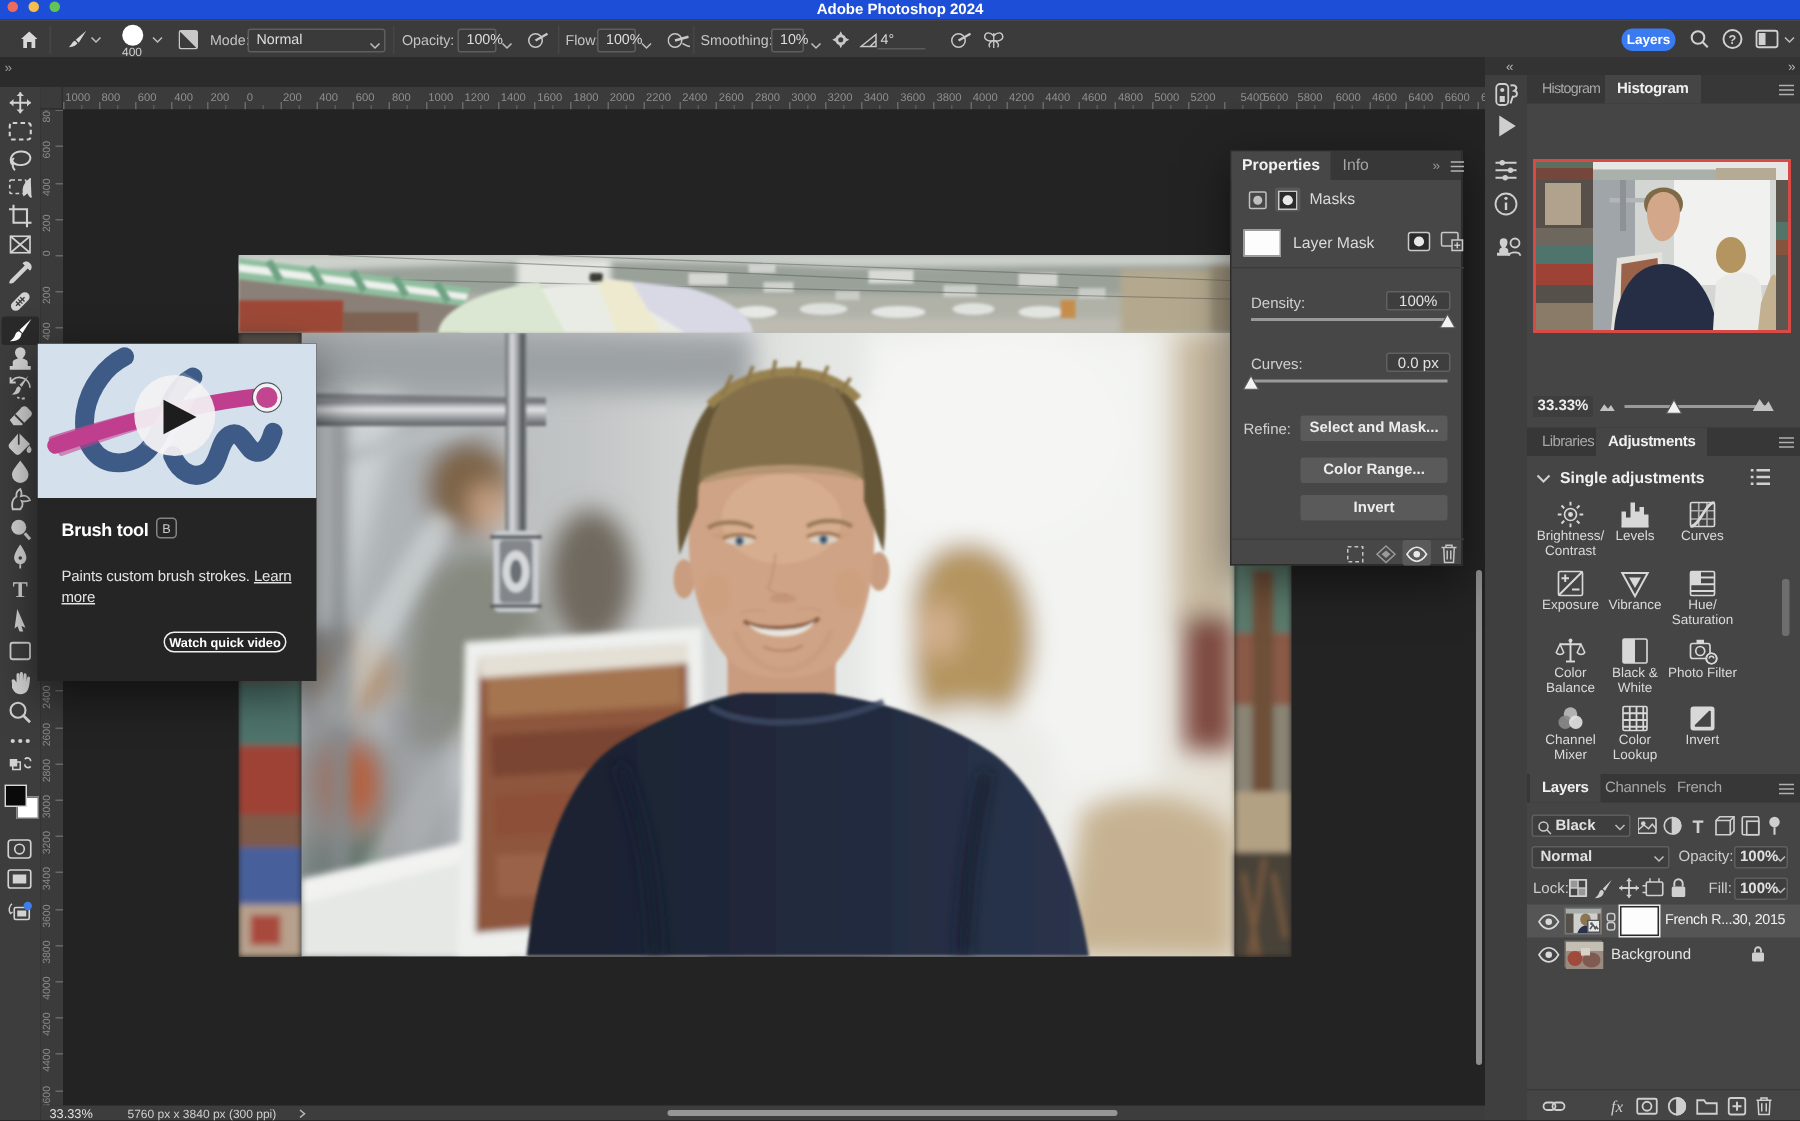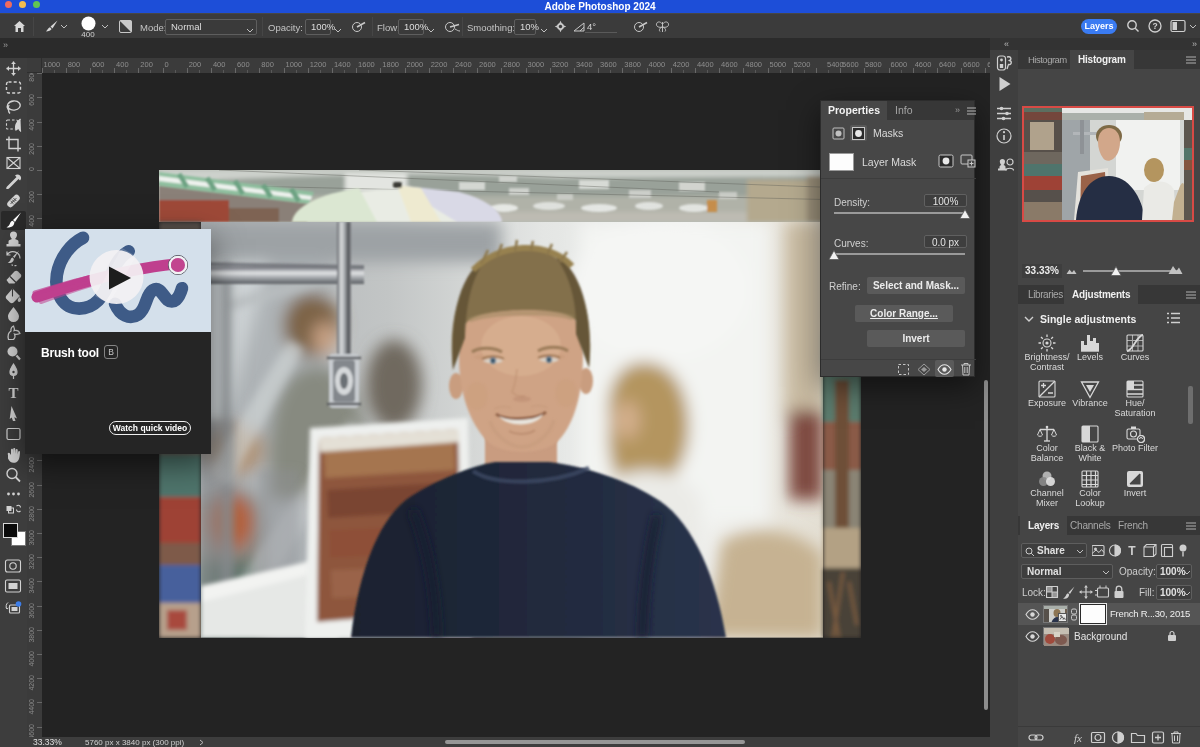--- a/index.html
+++ b/index.html
@@ -744,20 +744,21 @@
     </g>
     <circle cx="153" cy="36" r="9.6" fill="none" stroke="#55555f" stroke-width="1"></circle>
     <circle cx="153" cy="36" r="8.2" fill="none" stroke="#f2f2f4" stroke-width="2.3"></circle>
     <circle cx="153" cy="36" r="7" fill="#c2458f"></circle>
     <circle cx="91.5" cy="48" r="27" fill="#f3f1f3" opacity="0.93"></circle>
     <path d="M70 67 L97 19 L111 27 L84 75 Z" fill="#ffffff" opacity="0.18"></path>
     <path d="M84 37.5 L84 60.5 L106 49 Z" fill="#1d1d1d"></path>
   </svg>
   <div class="abs" style="left:16px;top:117px;color:#ffffff;font-size:12px;font-weight:bold;letter-spacing:-0.2px;">Brush tool</div>
   <div class="abs" style="left:79px;top:116px;width:14px;height:14px;border:1px solid #848484;border-radius:3px;color:#c8c8c8;font-size:8.5px;text-align:center;line-height:13px;">B</div>
+  <div class="abs" style="left:16px;top:149px;width:166px;color:#e4e4e4;font-size:10px;letter-spacing:-0.1px;line-height:14px;">Paints custom brush strokes. <span style="text-decoration:underline;">Learn more</span></div>
   <div class="abs" style="left:84px;top:192px;width:82px;height:14px;border:1.5px solid #f0f0f0;border-radius:8px;color:#ffffff;font-size:8.5px;font-weight:bold;text-align:center;line-height:13px;">Watch quick video</div>
 </div>
 
 <div class="abs" style="left:820px;top:100px;width:155px;height:277px;background:#474747;border:1px solid #2c2c2c;box-shadow:0 10px 28px rgba(0,0,0,0.5);">
   <div class="abs" style="left:0;top:0;width:153px;height:19px;background:#373737;"></div>
   <div class="abs" style="left:0;top:0;width:66px;height:19px;background:#474747;color:#f2f2f2;font-size:10.5px;font-weight:bold;line-height:19px;text-align:center;">Properties</div>
   <div class="abs" style="left:74px;top:0;color:#a5a5a5;font-size:10.5px;line-height:19px;">Info</div>
   <div class="abs" style="left:134px;top:0px;color:#9a9a9a;font-size:9px;line-height:19px;">»</div>
   <svg class="abs" style="left:146px;top:6px" width="9" height="8" viewBox="0 0 9 8">
         <path d="M0 1 L9 1 M0 4 L9 4 M0 7 L9 7" stroke="#b5b5b5"></path>
@@ -796,21 +797,21 @@
 
   <div class="abs" style="left:13px;top:137px;color:#d0d0d0;font-size:10px;">Curves:</div>
   <div class="vbox" style="left:103px;top:134px;width:43px;height:13px;line-height:13px;">0.0 px</div>
   <div class="abs" style="left:13px;top:152px;width:131px;height:1.5px;background:#9a9a9a;"></div>
   <svg class="abs" style="left:7px;top:149px" width="12" height="10" viewBox="0 0 12 10">
         <path d="M6 0.5 L11 9.5 L1 9.5 Z" fill="#f2f2f2" stroke="#5a5a5a" stroke-width="0.8"></path>
       </svg>
 
   <div class="abs" style="left:8px;top:180px;color:#d0d0d0;font-size:10px;">Refine:</div>
   <div class="pbtn" style="left:46px;top:176px;width:98px;height:17px;line-height:17px;">Select and Mask...</div>
-  <div class="pbtn" style="left:34px;top:204px;width:98px;height:17px;line-height:17px;text-decoration:underline;">Color Range...</div>
+  <div class="pbtn" style="left:46px;top:204px;width:98px;height:17px;line-height:17px;">Color Range...</div>
   <div class="pbtn" style="left:46px;top:229px;width:98px;height:17px;line-height:17px;">Invert</div>
 
   <div class="abs" style="left:0px;top:258px;width:155px;height:1px;background:#3d3d3d;"></div>
   <svg class="abs" style="left:76px;top:262px" width="13" height="13" viewBox="0 0 13 13">
         <rect x="1.5" y="1.5" width="10" height="10" fill="none" stroke="#c4c4c4" stroke-dasharray="2.5 2"></rect>
       </svg>
   <svg class="abs" style="left:96px;top:262px" width="14" height="13" viewBox="0 0 14 13">
         <path d="M7 1 L13 6.5 L7 12 L1 6.5 Z" fill="none" stroke="#9a9a9a"></path>
         <path d="M7 4 L10 6.5 L7 9 L4 6.5 Z" fill="#9a9a9a"></path>
       </svg>
@@ -1036,21 +1037,21 @@
   <svg class="pmenu" style="position:absolute;top:6px;" width="10" height="8" viewBox="0 0 10 8">
         <path d="M0 1 L10 1 M0 4 L10 4 M0 7 L10 7" stroke="#b0b0b0"></path>
       </svg>
 </div>
 
 <div class="abs" style="left:1021px;top:543px;width:66px;height:15px;background:#3e3e3e;border:1px solid #5e5e5e;border-radius:2px;">
   <svg class="abs" style="left:3px;top:2.5px" width="10" height="10" viewBox="0 0 10 10">
         <circle cx="4" cy="4" r="3" fill="none" stroke="#c9c9c9"></circle>
         <path d="M6.2 6.2 L9 9" stroke="#c9c9c9"></path>
       </svg>
-  <span class="abs" style="left:15px;top:1px;color:#e0e0e0;font-size:10px;font-weight:bold;">Share</span>
+  <span class="abs" style="left:15px;top:1px;color:#e0e0e0;font-size:10px;font-weight:bold;">Black</span>
   <svg class="abs" style="left:54px;top:5px" width="8" height="5" viewBox="0 0 8 5">
         <path d="M1 1 L4 4 L7 1" stroke="#c0c0c0" fill="none"></path>
       </svg>
 </div>
 <svg class="abs" style="left:1092px;top:543px" width="100" height="15" viewBox="0 0 100 15">
 <g stroke="#cfcfcf" fill="none" stroke-width="1.1">
   <g transform="translate(6,7.5)">
           <rect x="-6" y="-5" width="12" height="10" rx="1"></rect>
           <circle cx="-2.5" cy="-1.5" r="1.5" fill="#cfcfcf" stroke="none"></circle>
           <path d="M-6 3 L-2 -0.5 L1 2 L3.5 -1 L6 2" stroke-width="1"></path>

